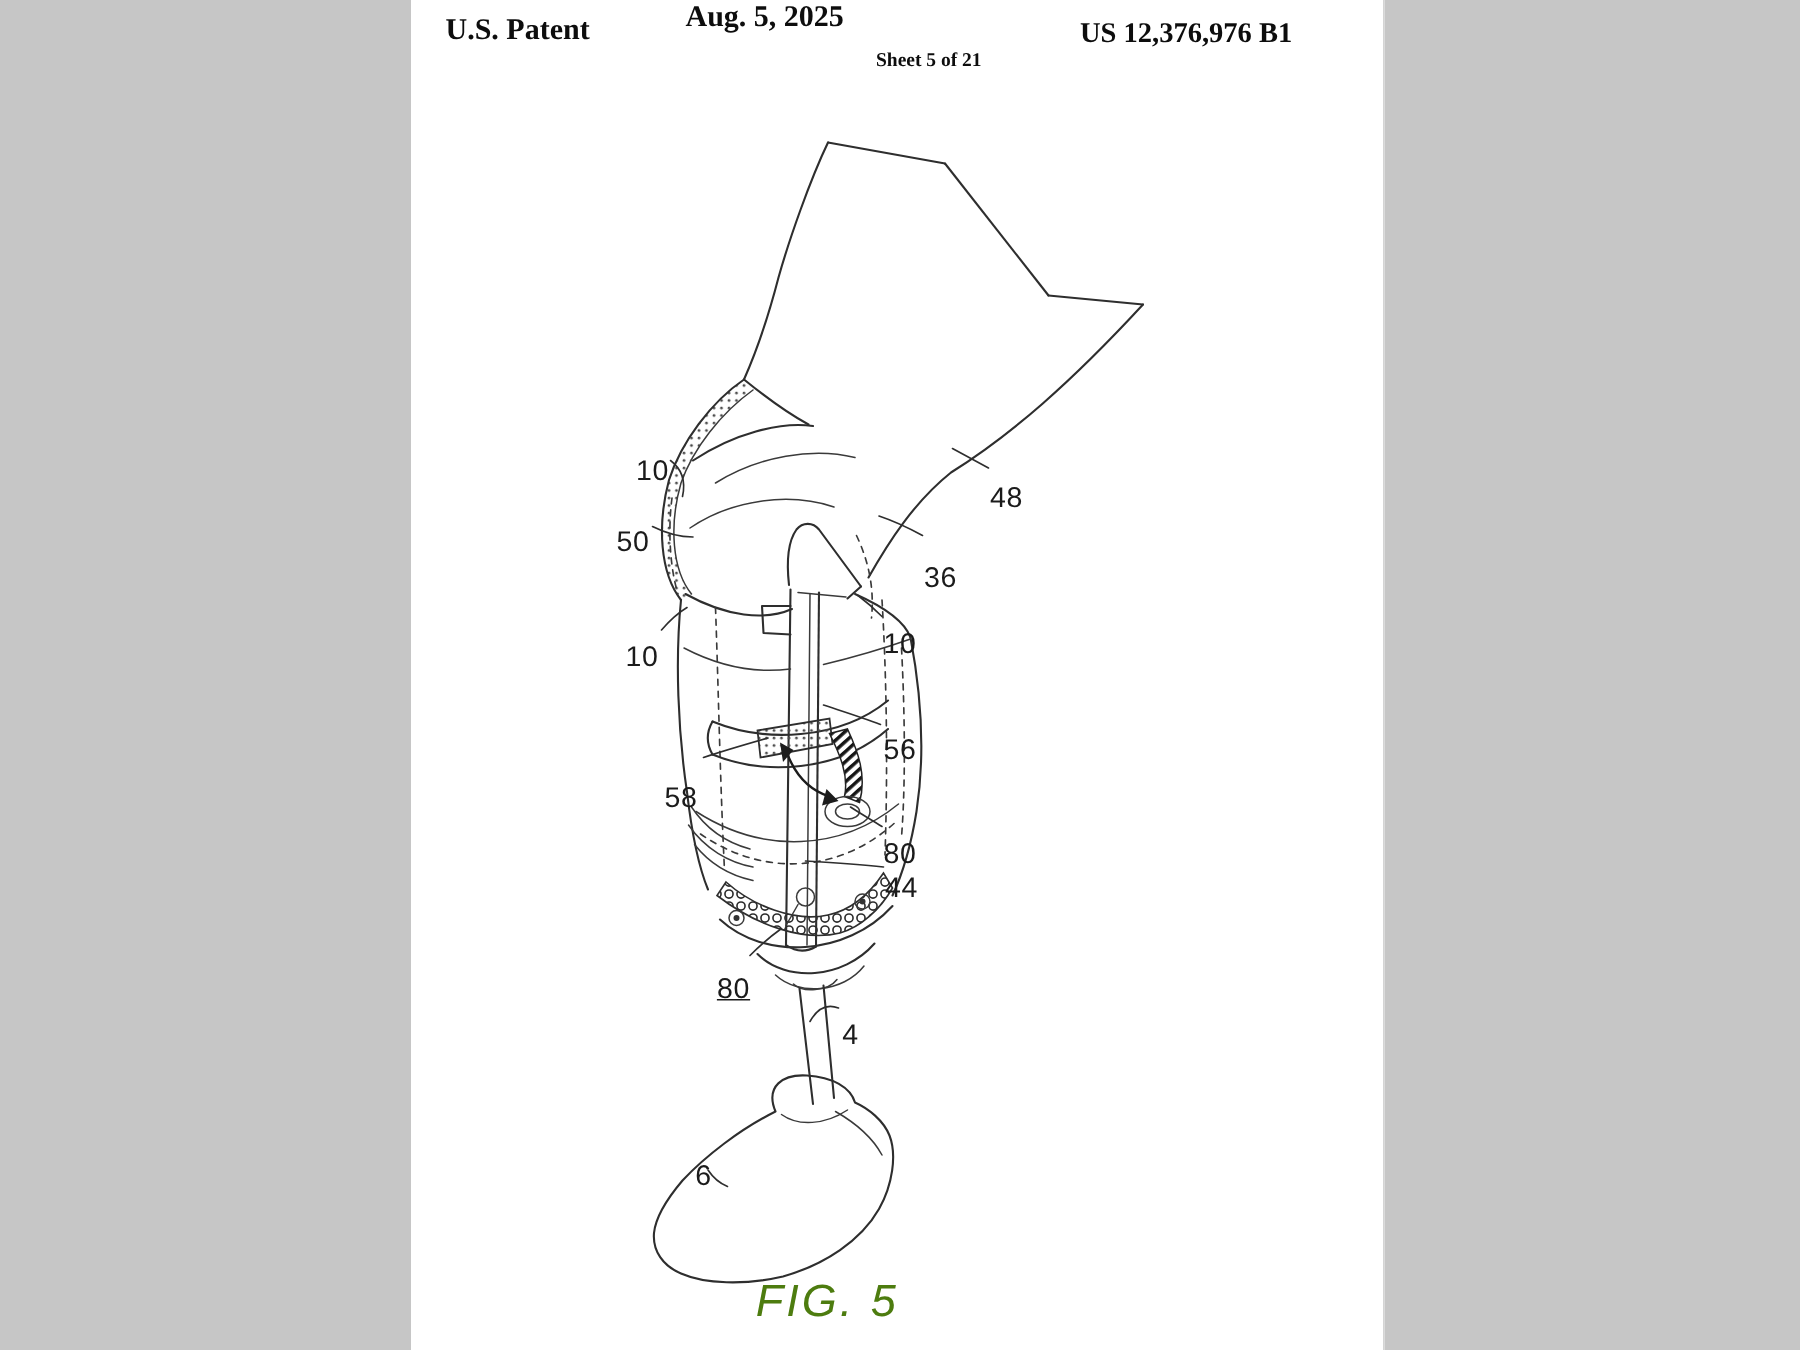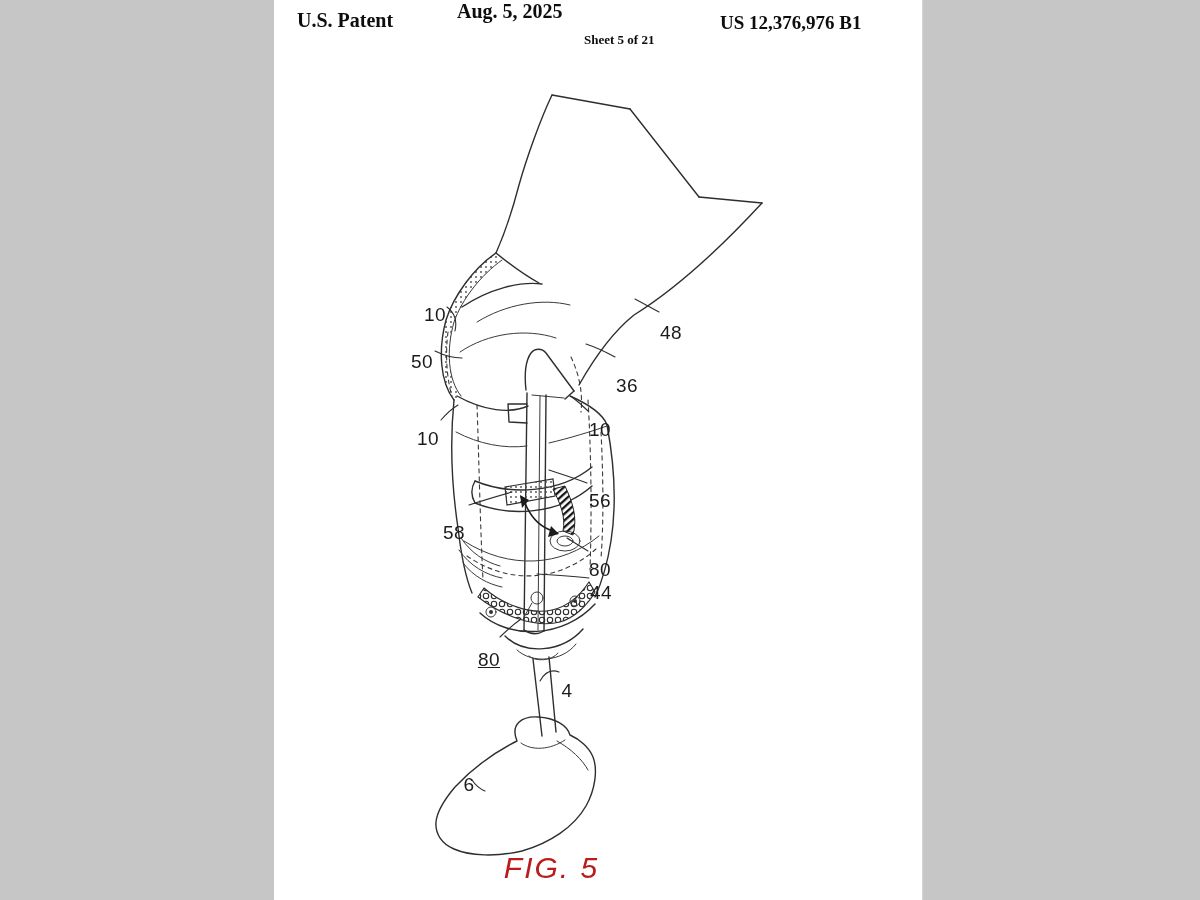--- a/index.html
+++ b/index.html
@@ -23,21 +23,21 @@
   .fig-area{position:absolute;left:0;top:0;width:648px;height:900px;}
   svg.drawing{position:absolute;left:0;top:0;}
   .label-layer{position:absolute;left:0;top:0;width:648px;height:900px;pointer-events:none;margin-top:14px;}
   .ref-label{
     position:absolute;transform:translate(-50%,-50%);
     font:19px "Liberation Sans",sans-serif;color:#1b1b1b;letter-spacing:0.5px;
   }
   .caption{
     position:absolute;left:200px;top:851px;width:155px;text-align:center;
     font-family:"Liberation Sans",sans-serif;font-style:italic;
-    font-size:30px;color:#b91c1c;letter-spacing:2px;
+    font-size:30px;color:#4d7c0f;letter-spacing:2px;
   }
   .ln{fill:none;stroke:#2e2e2e;stroke-width:1.4;stroke-linecap:round;stroke-linejoin:round;}
   .ln-thin{fill:none;stroke:#3a3a3a;stroke-width:1;stroke-linecap:round;}
   .ln-dash{fill:none;stroke:#3a3a3a;stroke-width:1.1;stroke-dasharray:4 4;stroke-linecap:round;}
   .ldr{fill:none;stroke:#2e2e2e;stroke-width:1.1;stroke-linecap:round;}
 </style>
 </head>
 <body>
 
 <div class="sheet">

